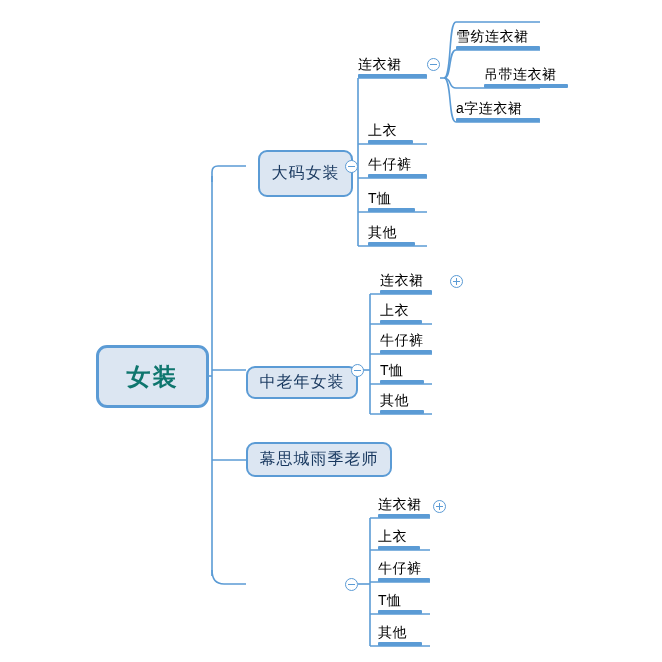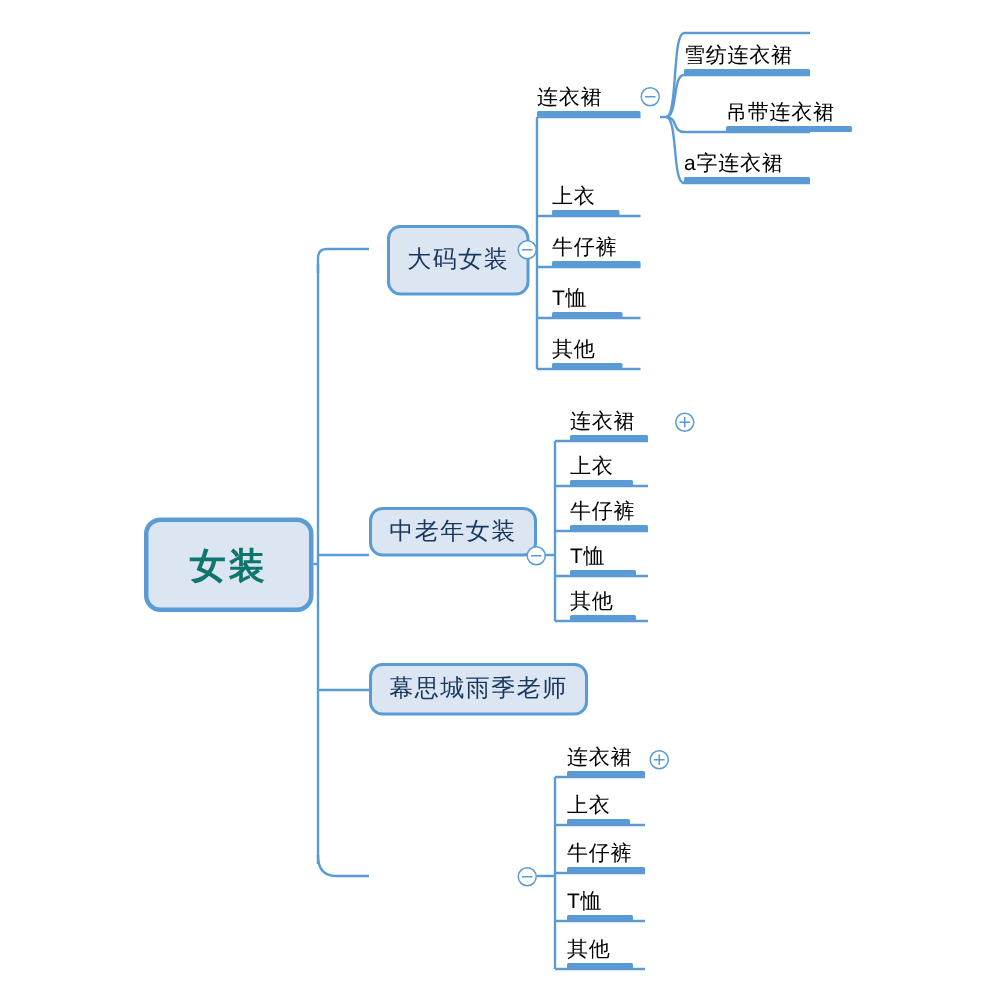--- a/index.html
+++ b/index.html
@@ -132,21 +132,21 @@
   </div>
   <div class="leaf" style="left:368px;top:190px;width:59px;height:22px;">
     <span class="leaf-text">T恤</span>
     <span class="leaf-rule" style="width:47px;"></span>
   </div>
   <div class="leaf" style="left:368px;top:224px;width:59px;height:22px;">
     <span class="leaf-text">其他</span>
     <span class="leaf-rule" style="width:47px;"></span>
   </div>
 
-  <div class="node branch" style="left:246px;top:338px;width:112px;height:33px;">
+  <div class="node branch" style="left:246px;top:366px;width:112px;height:33px;">
     <span>中老年女装</span>
   </div>
   <div class="toggle" style="left:351px;top:364px;">
     <i class="h"></i>
   </div>
 
   <div class="leaf" style="left:380px;top:272px;width:52px;height:22px;">
     <span class="leaf-text">连衣裙</span>
     <span class="leaf-rule" style="width:52px;"></span>
   </div>

